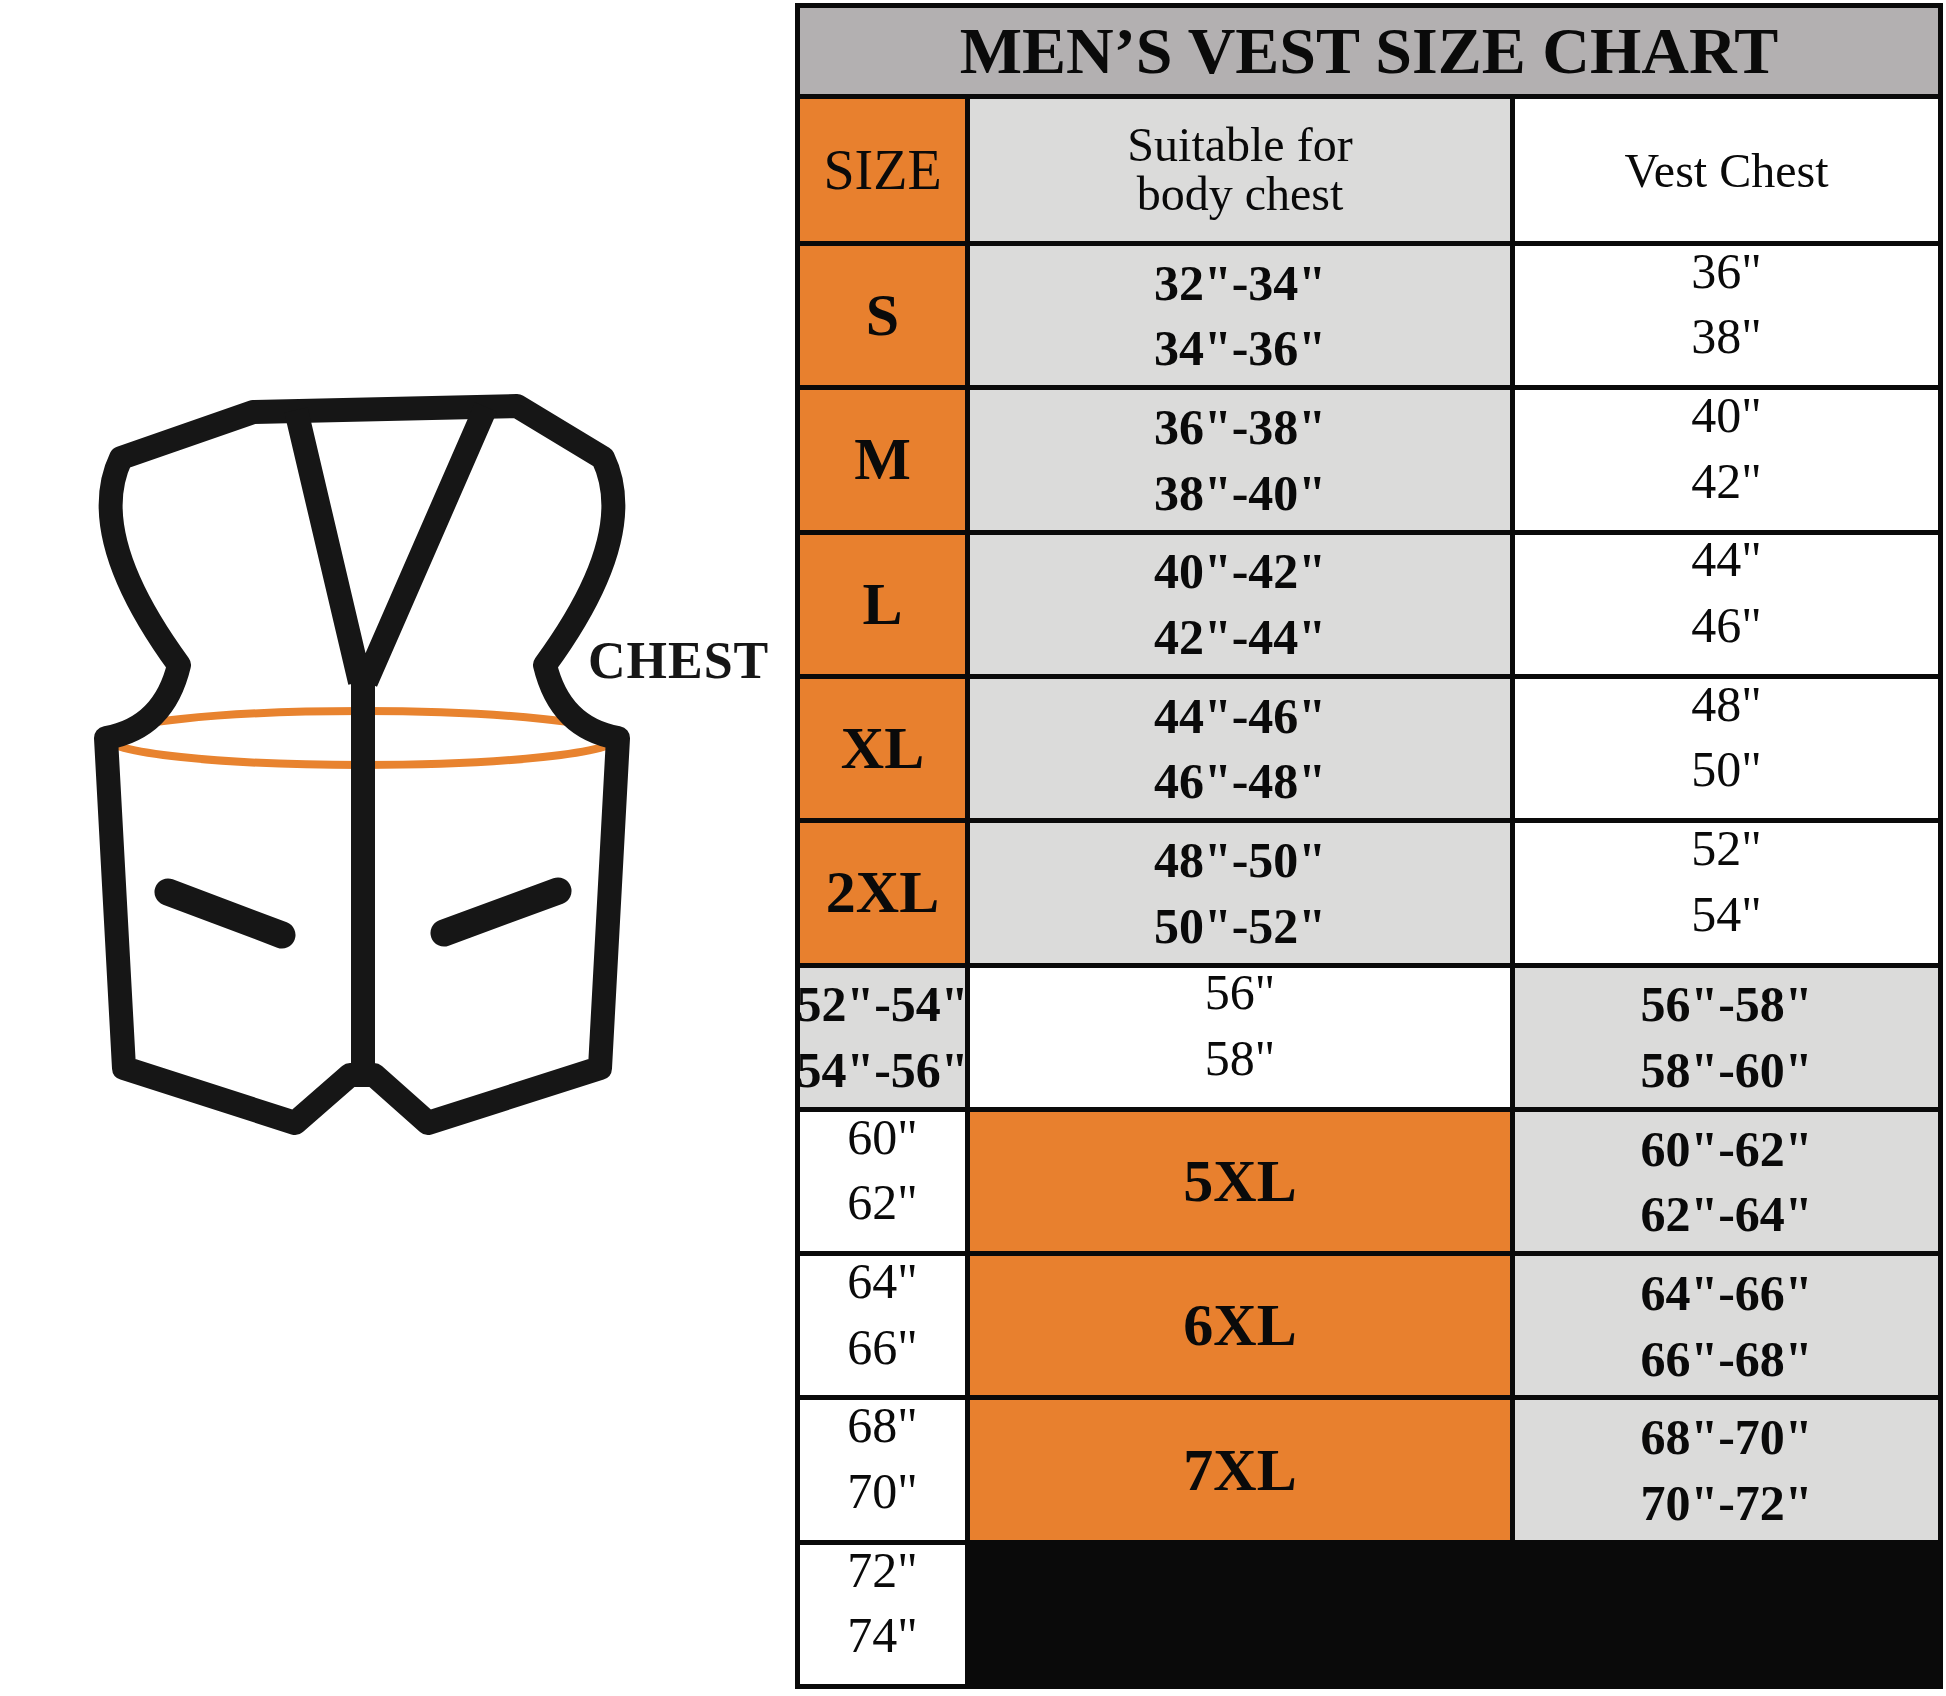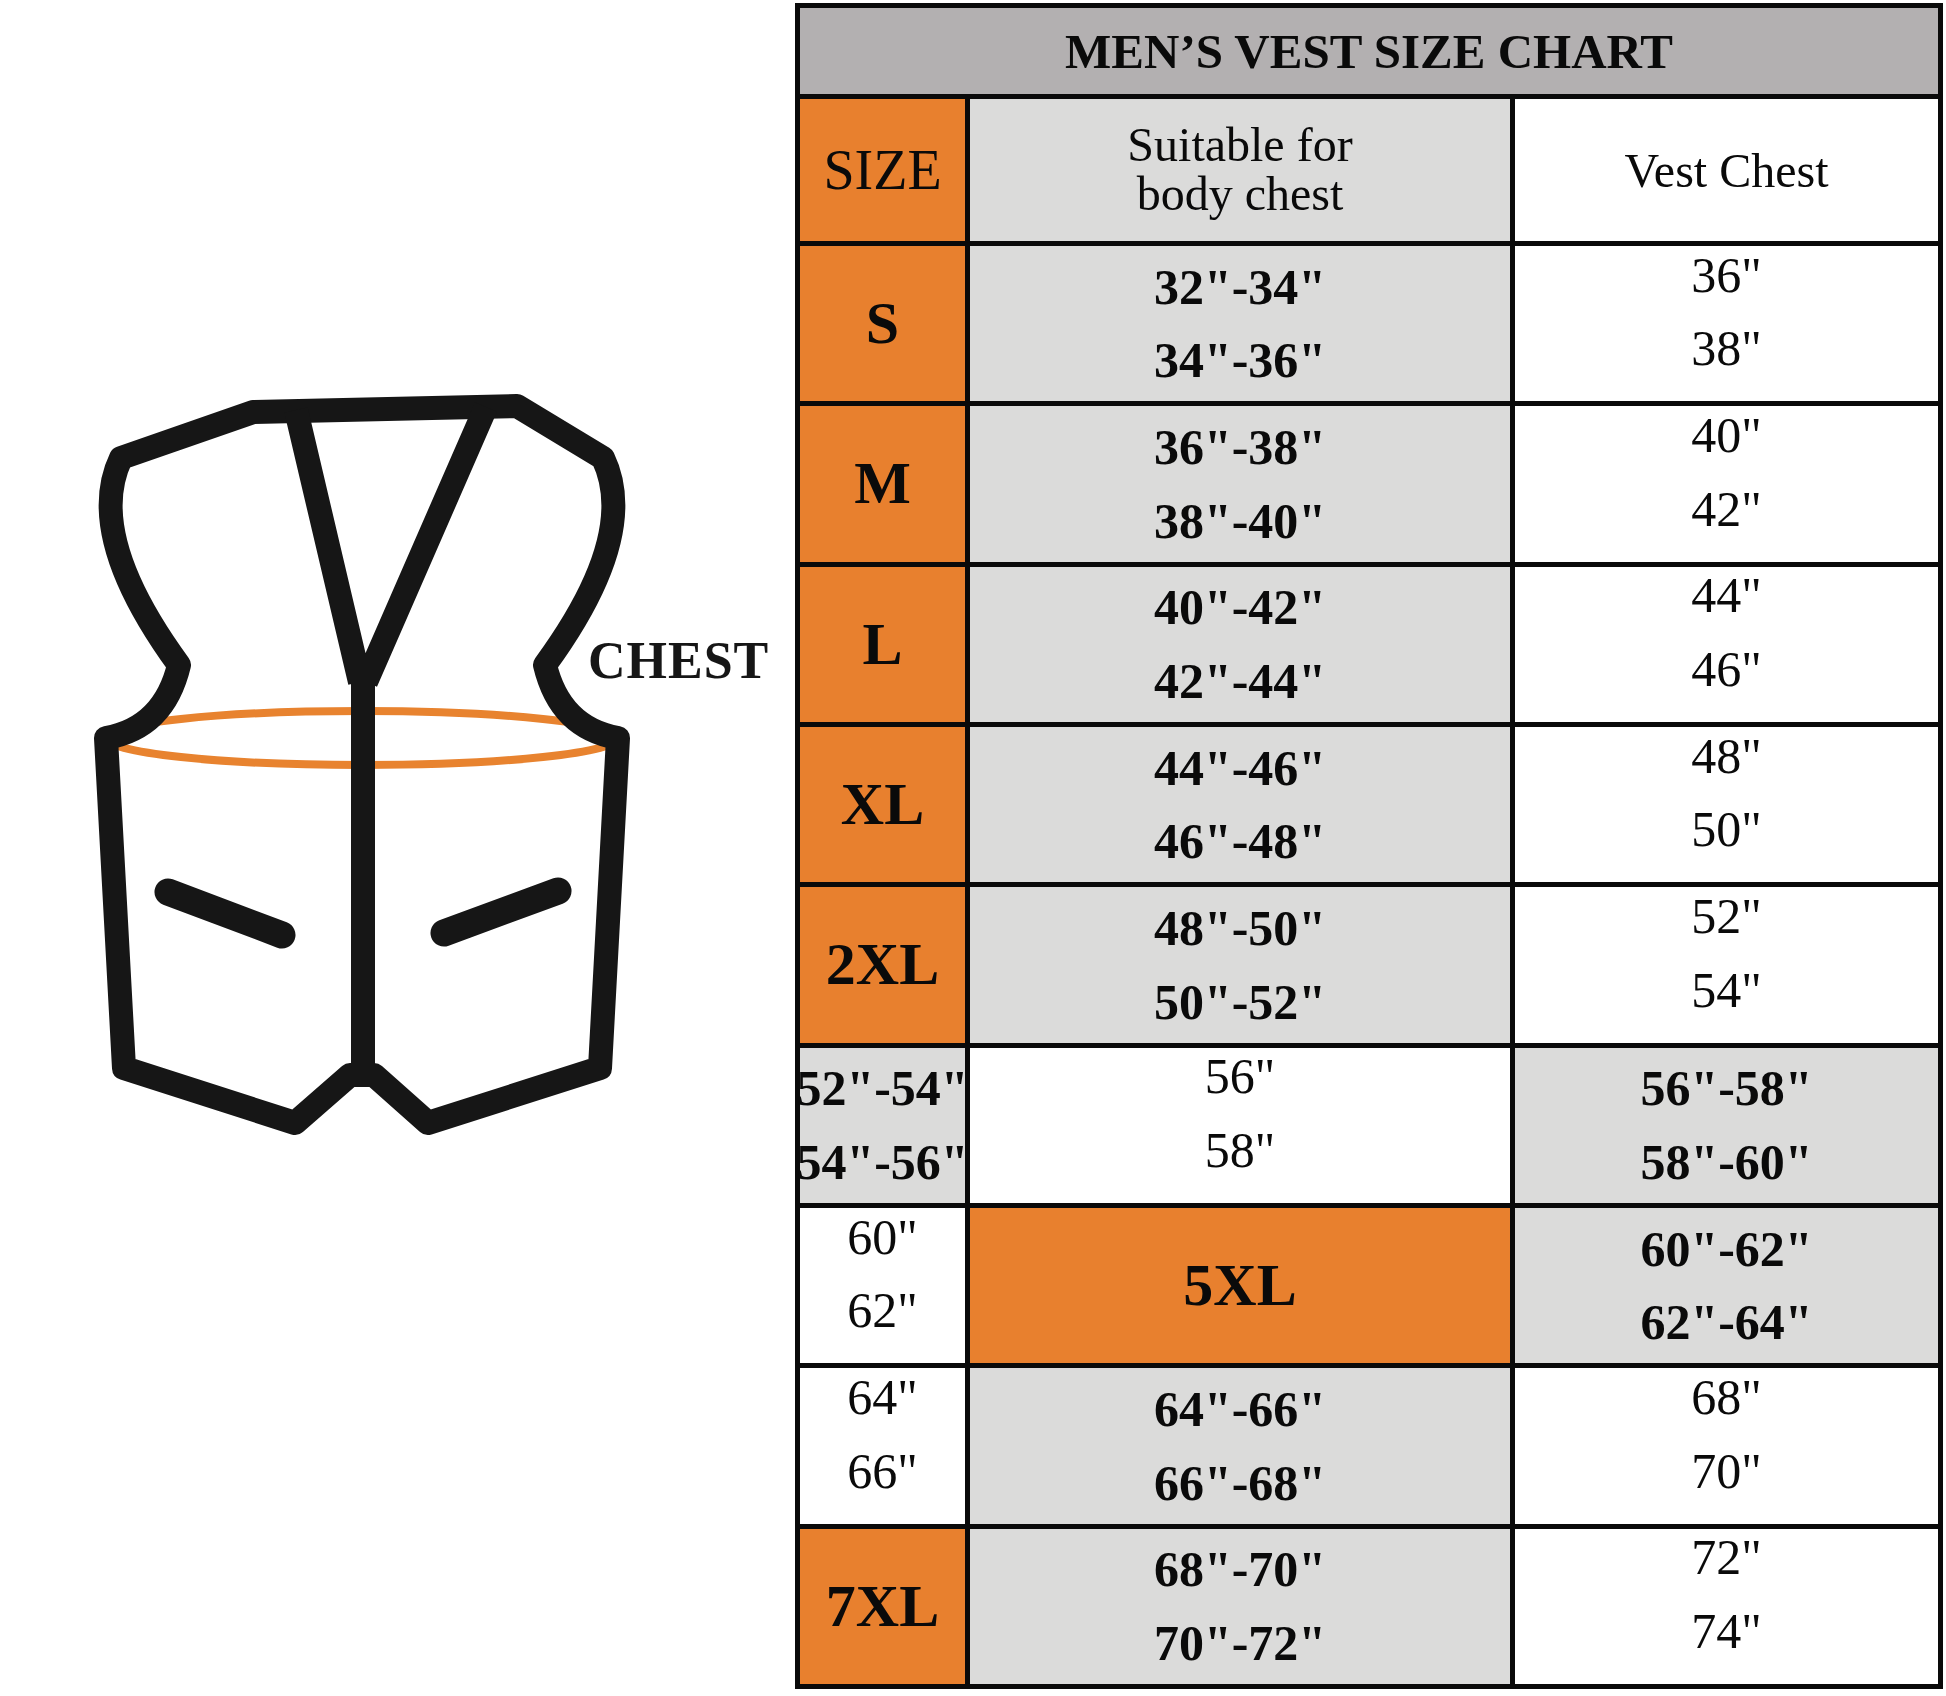--- a/index.html
+++ b/index.html
@@ -16,21 +16,21 @@
     box-sizing:border-box;border:5px solid #0a0a0a;background:#0a0a0a;
     display:grid;
     grid-template-columns:165px 540px 1fr;
     grid-template-rows:86px 142px;
     grid-auto-rows:1fr;
     gap:5px;
   }
   .cell{display:flex;align-items:center;justify-content:center;text-align:center;}
   .title-bar{
     grid-column:1 / -1;background:var(--title-gray);
-    font-weight:bold;font-size:49px;letter-spacing:0px;
+    font-weight:bold;font-size:66px;letter-spacing:0px;
   }
   .head-size{background:var(--orange);font-weight:normal;font-size:56px;}
   .head-body{background:var(--cell-gray);font-weight:normal;font-size:48px;line-height:1.02;}
   .head-body .wrap{max-width:330px;}
   .head-vest{background:#ffffff;font-weight:normal;font-size:48px;}
   .col-size{background:var(--orange);font-weight:bold;font-size:60px;}
   .col-body{
     background:var(--cell-gray);flex-direction:column;justify-content:space-around;
     font-weight:bold;font-size:50px;padding:4px 0;box-sizing:border-box;
   }
@@ -133,20 +133,21 @@
     </div>
     <div class="cell col-size">5XL</div>
     <div class="cell col-body">
       <div>60"-62"</div>
       <div>62"-64"</div>
     </div>
     <div class="cell col-vest">
       <div>64"</div>
       <div>66"</div>
     </div>
+    <div class="cell col-size">6XL</div>
     <div class="cell col-body">
       <div>64"-66"</div>
       <div>66"-68"</div>
     </div>
     <div class="cell col-vest">
       <div>68"</div>
       <div>70"</div>
     </div>
     <div class="cell col-size">7XL</div>
     <div class="cell col-body">

